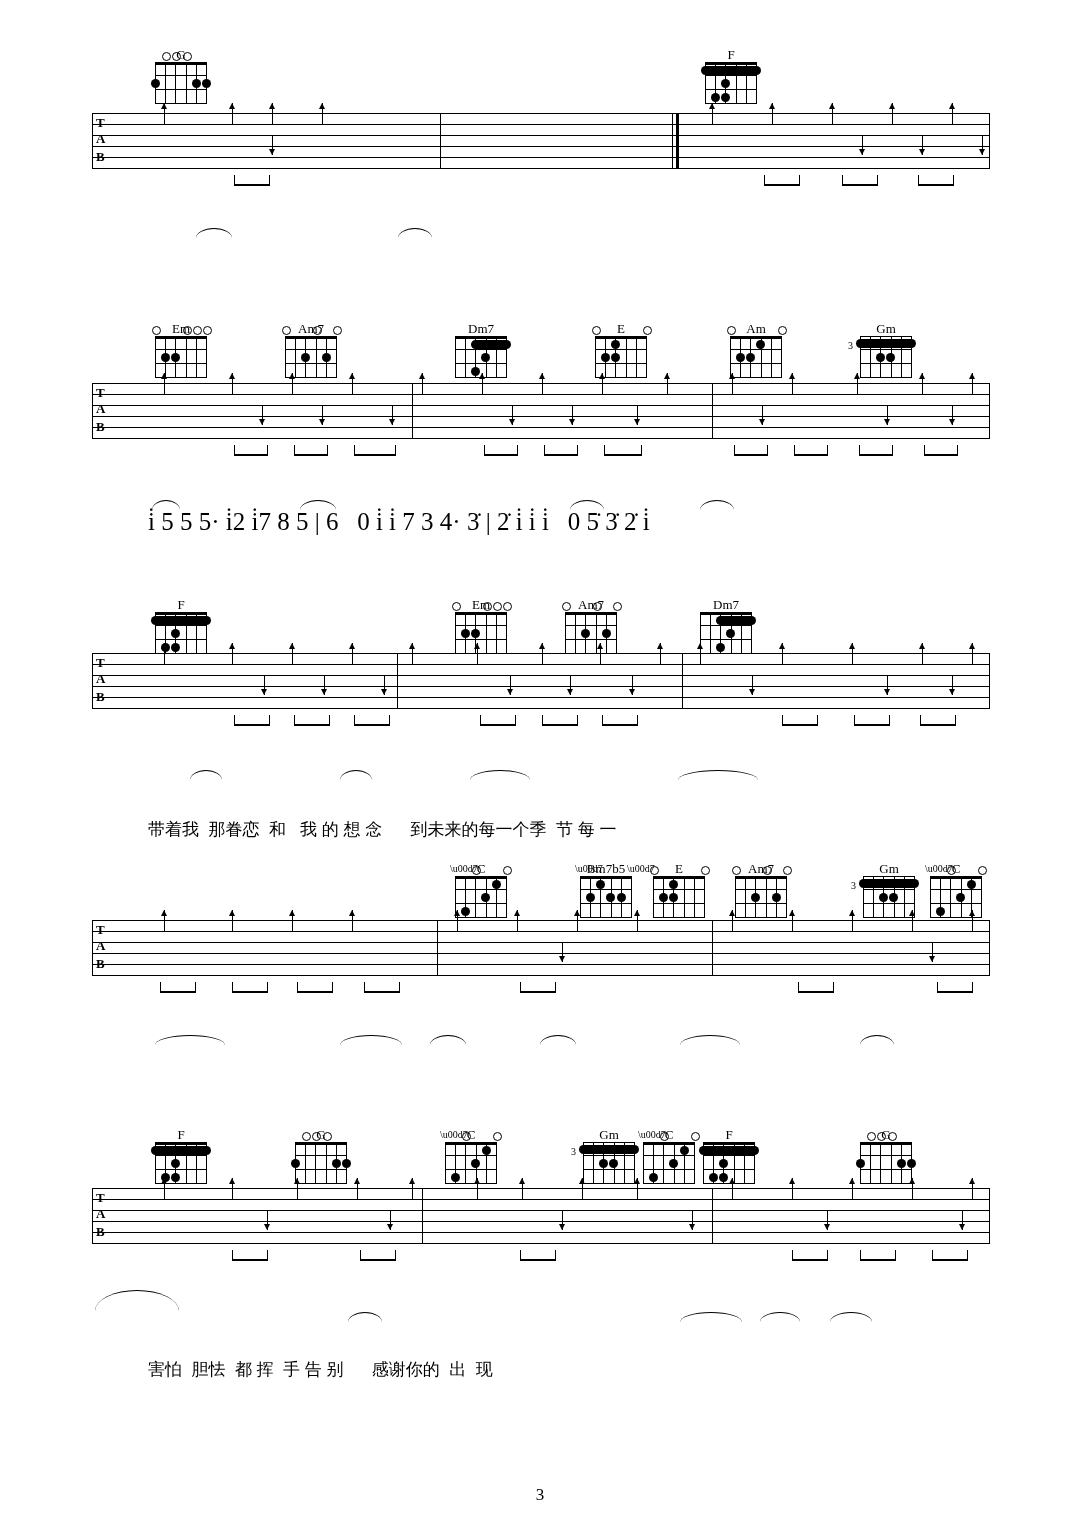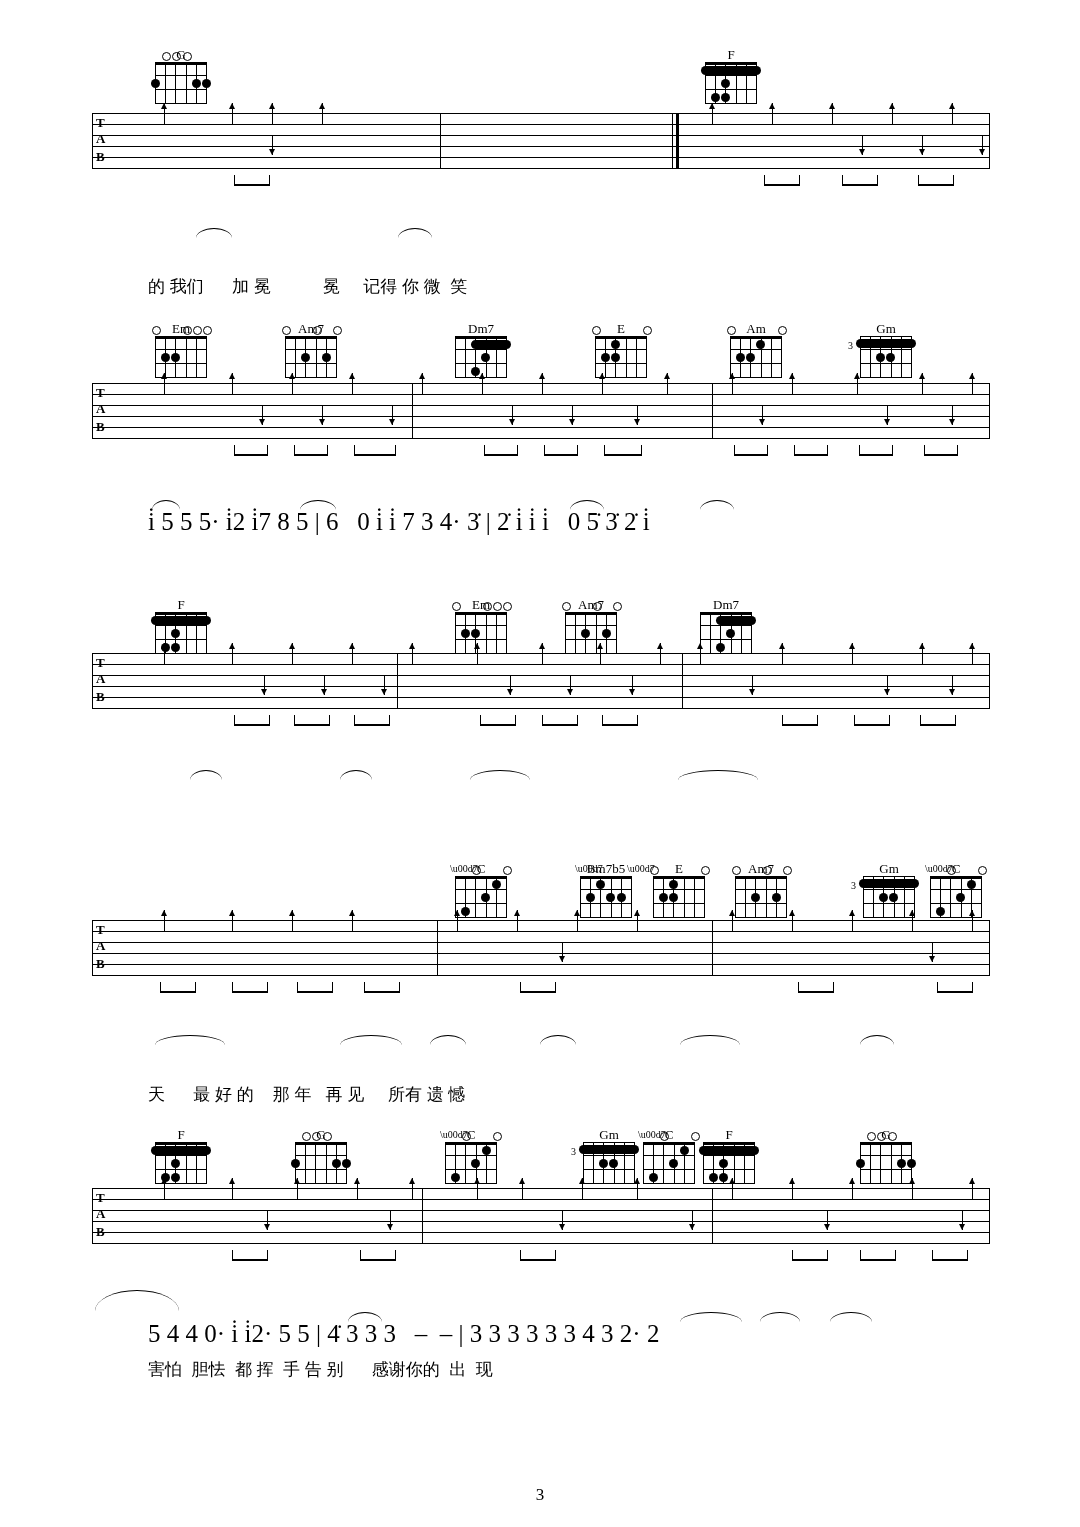--- a/index.html
+++ b/index.html
@@ -112,21 +112,20 @@
     <div class="arrowd" style="left:770px;top:22px;height:20px;"></div>
     <div class="arrowd" style="left:830px;top:22px;height:20px;"></div>
     <div class="arrowd" style="left:890px;top:22px;height:20px;"></div>
 
     <div class="beam" style="left:142px;top:62px;width:34px;"></div>
     <div class="beam" style="left:672px;top:62px;width:34px;"></div>
     <div class="beam" style="left:750px;top:62px;width:34px;"></div>
     <div class="beam" style="left:826px;top:62px;width:34px;"></div>
   </div>
 
-  <div class="lyrow" style="left:148px;top:275px;">的 我们      加 冕           冕     记得 你 微  笑</div>
   <div class="slur" style="left:196px;top:228px;width:36px;"></div>
   <div class="slur" style="left:398px;top:228px;width:34px;"></div>
 
   <div class="chord" style="left:150px;top:322px;">
     <div class="cname">Em</div>
     <div class="grid">
       <div class="nut"></div>
       <div class="hl" style="top:13px;"></div>
         <div class="hl" style="top:27px;"></div>
         <div class="hl" style="top:41px;"></div>
@@ -417,20 +416,21 @@
     <div class="beam" style="left:202px;top:62px;width:34px;"></div>
     <div class="beam" style="left:262px;top:62px;width:34px;"></div>
     <div class="beam" style="left:388px;top:62px;width:34px;"></div>
     <div class="beam" style="left:450px;top:62px;width:34px;"></div>
     <div class="beam" style="left:510px;top:62px;width:34px;"></div>
     <div class="beam" style="left:690px;top:62px;width:34px;"></div>
     <div class="beam" style="left:762px;top:62px;width:34px;"></div>
     <div class="beam" style="left:828px;top:62px;width:34px;"></div>
   </div>
 
+  <div class="lyrow" style="left:148px;top:818px;">带着我  那眷恋  和   我 的 想 念      到未来的每一个季  节 每 一</div>
   <div class="slur" style="left:190px;top:770px;width:32px;"></div>
   <div class="slur" style="left:340px;top:770px;width:32px;"></div>
   <div class="slur" style="left:470px;top:770px;width:60px;"></div>
   <div class="slur" style="left:678px;top:770px;width:80px;"></div>
 
   <div class="chord" style="left:450px;top:862px;">
     <div class="cname">C</div>
     <div class="grid">
       <div class="nut"></div>
       <div class="hl" style="top:13px;"></div>
@@ -583,21 +583,20 @@
     <div class="arrowd" style="left:840px;top:22px;height:20px;"></div>
     <div class="beam" style="left:68px;top:62px;width:34px;"></div>
     <div class="beam" style="left:140px;top:62px;width:34px;"></div>
     <div class="beam" style="left:205px;top:62px;width:34px;"></div>
     <div class="beam" style="left:272px;top:62px;width:34px;"></div>
     <div class="beam" style="left:428px;top:62px;width:34px;"></div>
     <div class="beam" style="left:706px;top:62px;width:34px;"></div>
     <div class="beam" style="left:845px;top:62px;width:34px;"></div>
   </div>
 
-  <div class="lyrow" style="left:148px;top:1083px;">天      最 好 的    那 年   再 见     所有 遗 憾</div>
   <div class="slur" style="left:155px;top:1035px;width:70px;"></div>
   <div class="slur" style="left:340px;top:1035px;width:62px;"></div>
   <div class="slur" style="left:430px;top:1035px;width:36px;"></div>
   <div class="slur" style="left:540px;top:1035px;width:36px;"></div>
   <div class="slur" style="left:680px;top:1035px;width:60px;"></div>
   <div class="slur" style="left:860px;top:1035px;width:34px;"></div>
 
   <div class="chord" style="left:150px;top:1128px;">
     <div class="cname">F</div>
     <div class="grid">
@@ -775,21 +774,20 @@
     <div class="arrowd" style="left:735px;top:22px;height:20px;"></div>
     <div class="arrowd" style="left:870px;top:22px;height:20px;"></div>
     <div class="beam" style="left:140px;top:62px;width:34px;"></div>
     <div class="beam" style="left:268px;top:62px;width:34px;"></div>
     <div class="beam" style="left:428px;top:62px;width:34px;"></div>
     <div class="beam" style="left:700px;top:62px;width:34px;"></div>
     <div class="beam" style="left:768px;top:62px;width:34px;"></div>
     <div class="beam" style="left:840px;top:62px;width:34px;"></div>
   </div>
 
-  <div class="numrow" style="left:148px;top:1320px;">5 4 4 0· i̇ i̇2· 5 5 | 4̇ 3 3 3   –  – | 3 3 3 3 3 3 4 3 2· 2</div>
   <div class="lyrow" style="left:148px;top:1358px;">害怕  胆怯  都 挥  手 告 别      感谢你的  出  现</div>
   <div class="slur" style="left:95px;top:1290px;width:84px;height:20px;"></div>
   <div class="slur" style="left:348px;top:1312px;width:34px;"></div>
   <div class="slur" style="left:680px;top:1312px;width:62px;"></div>
   <div class="slur" style="left:760px;top:1312px;width:40px;"></div>
   <div class="slur" style="left:830px;top:1312px;width:42px;"></div>
 
   <div class="pagenum" style="top:1485px;">3</div>
 </div>
 

